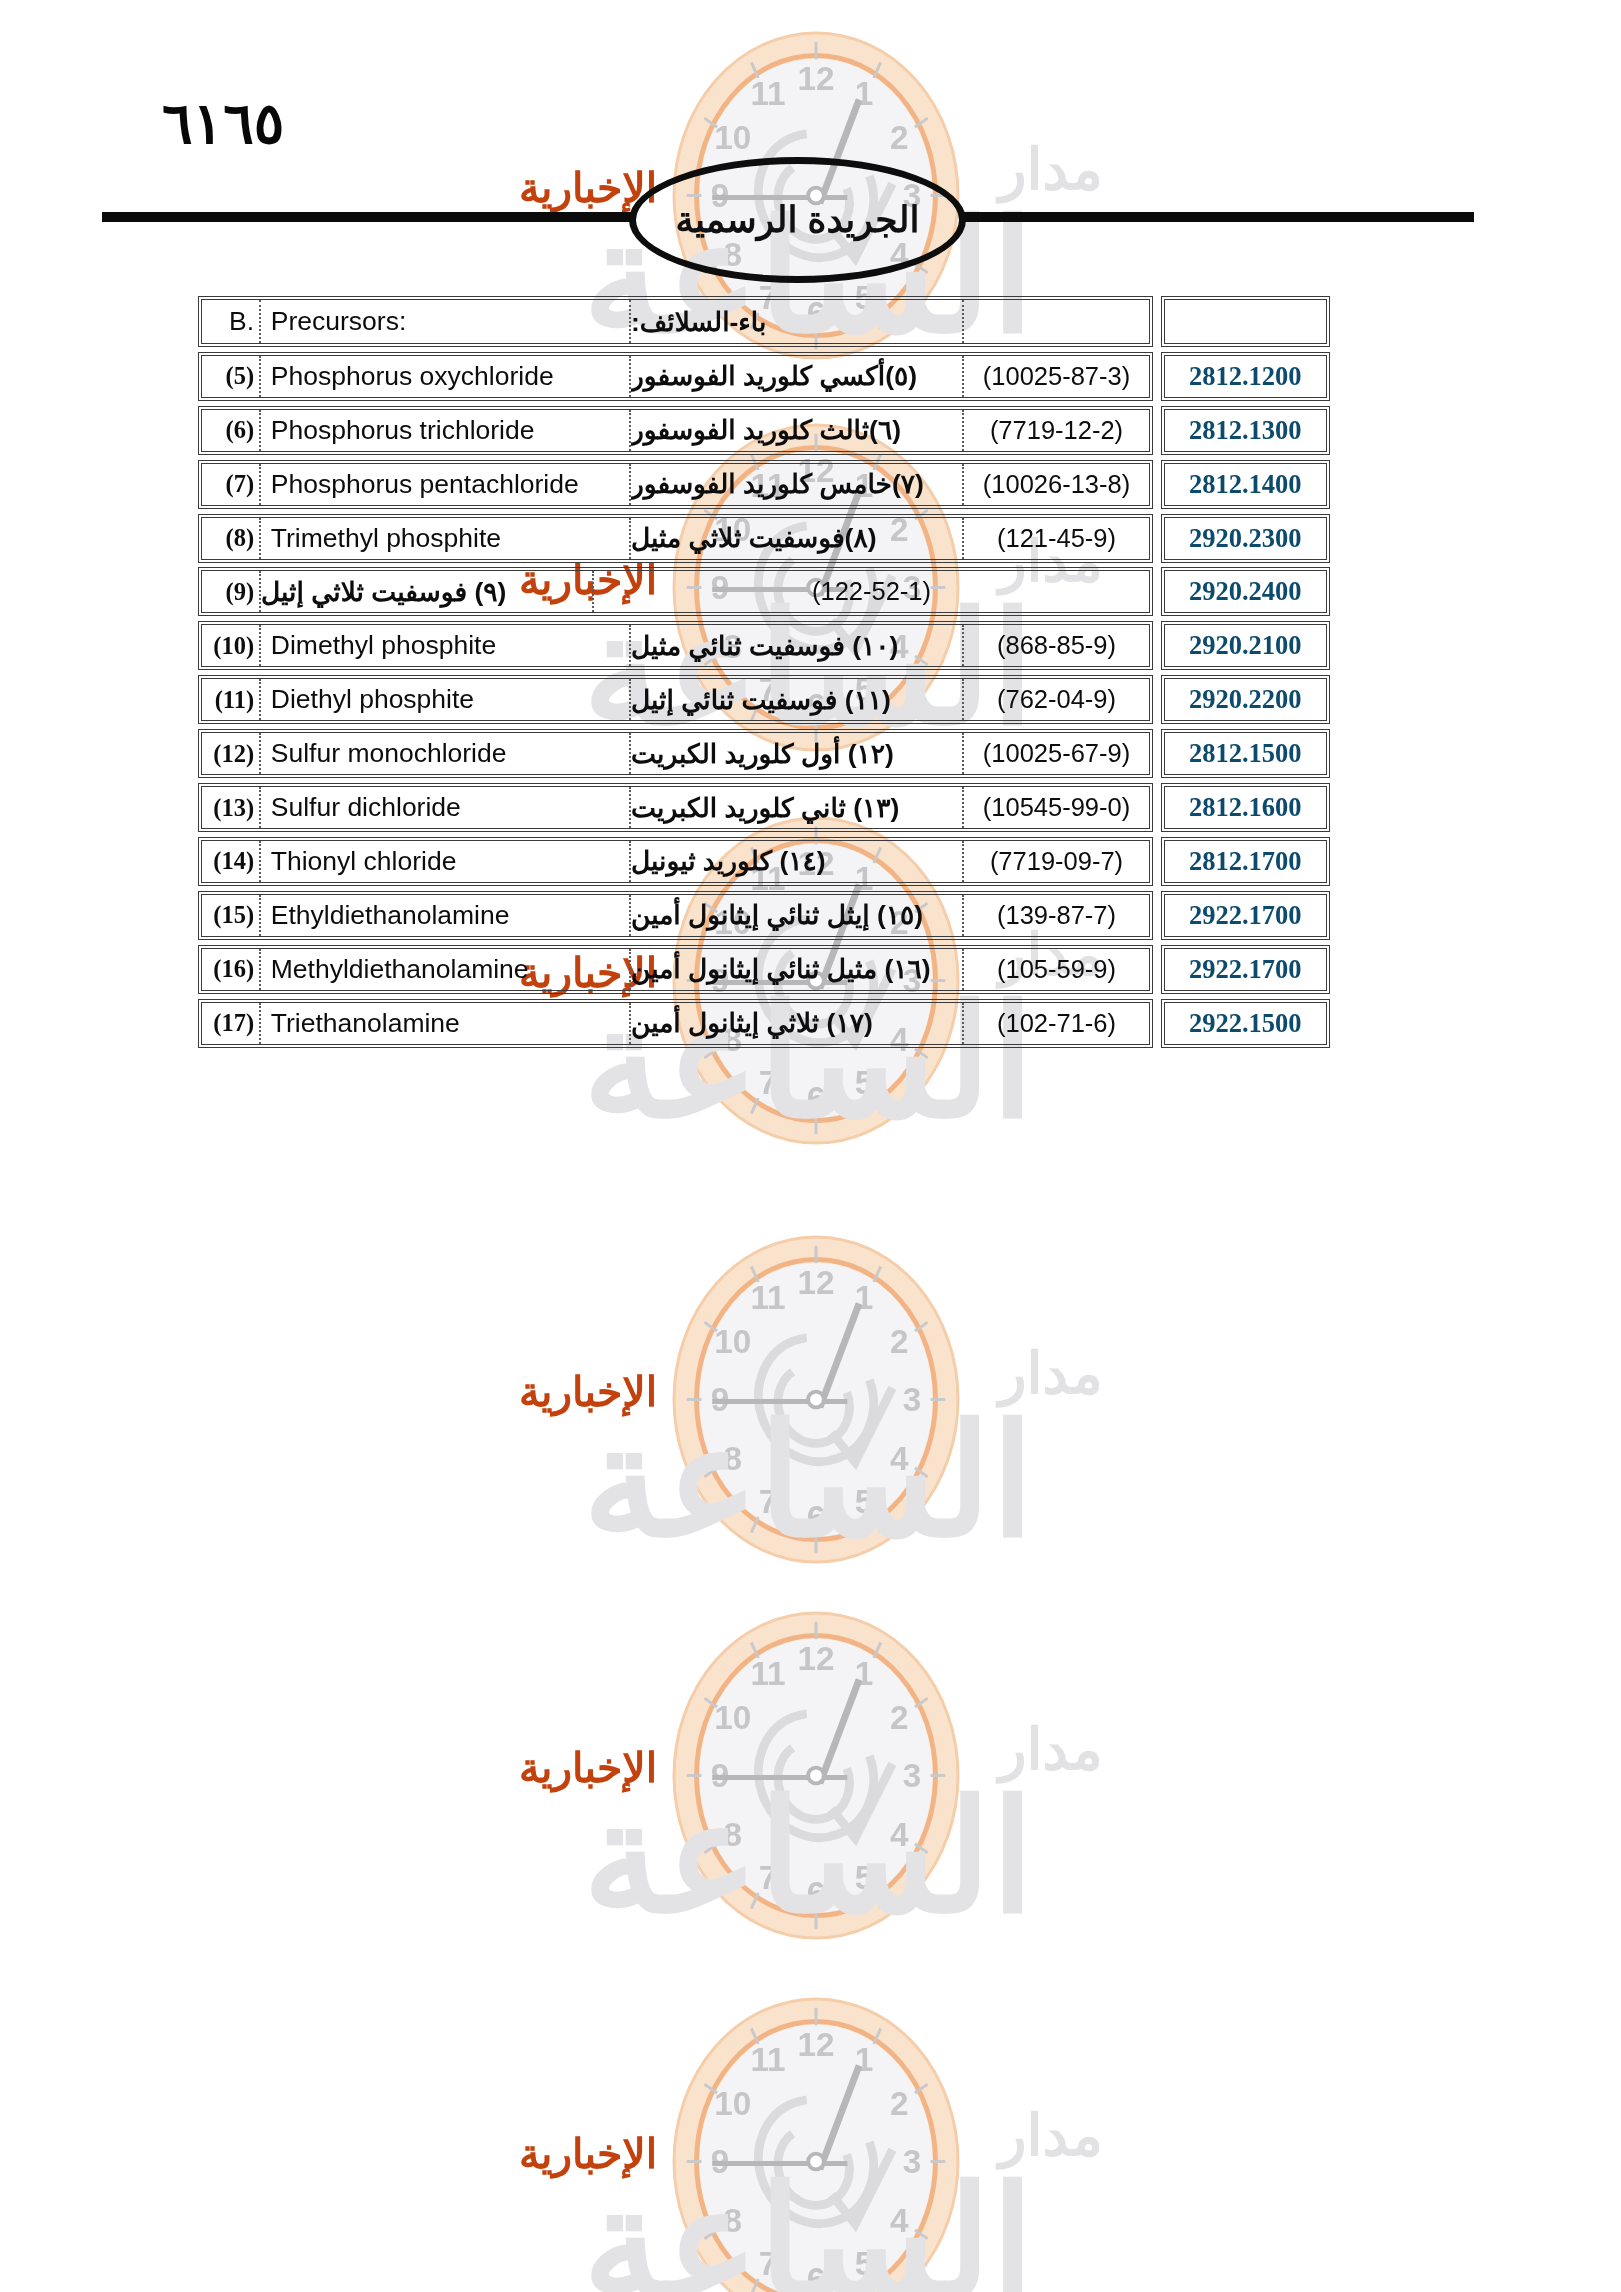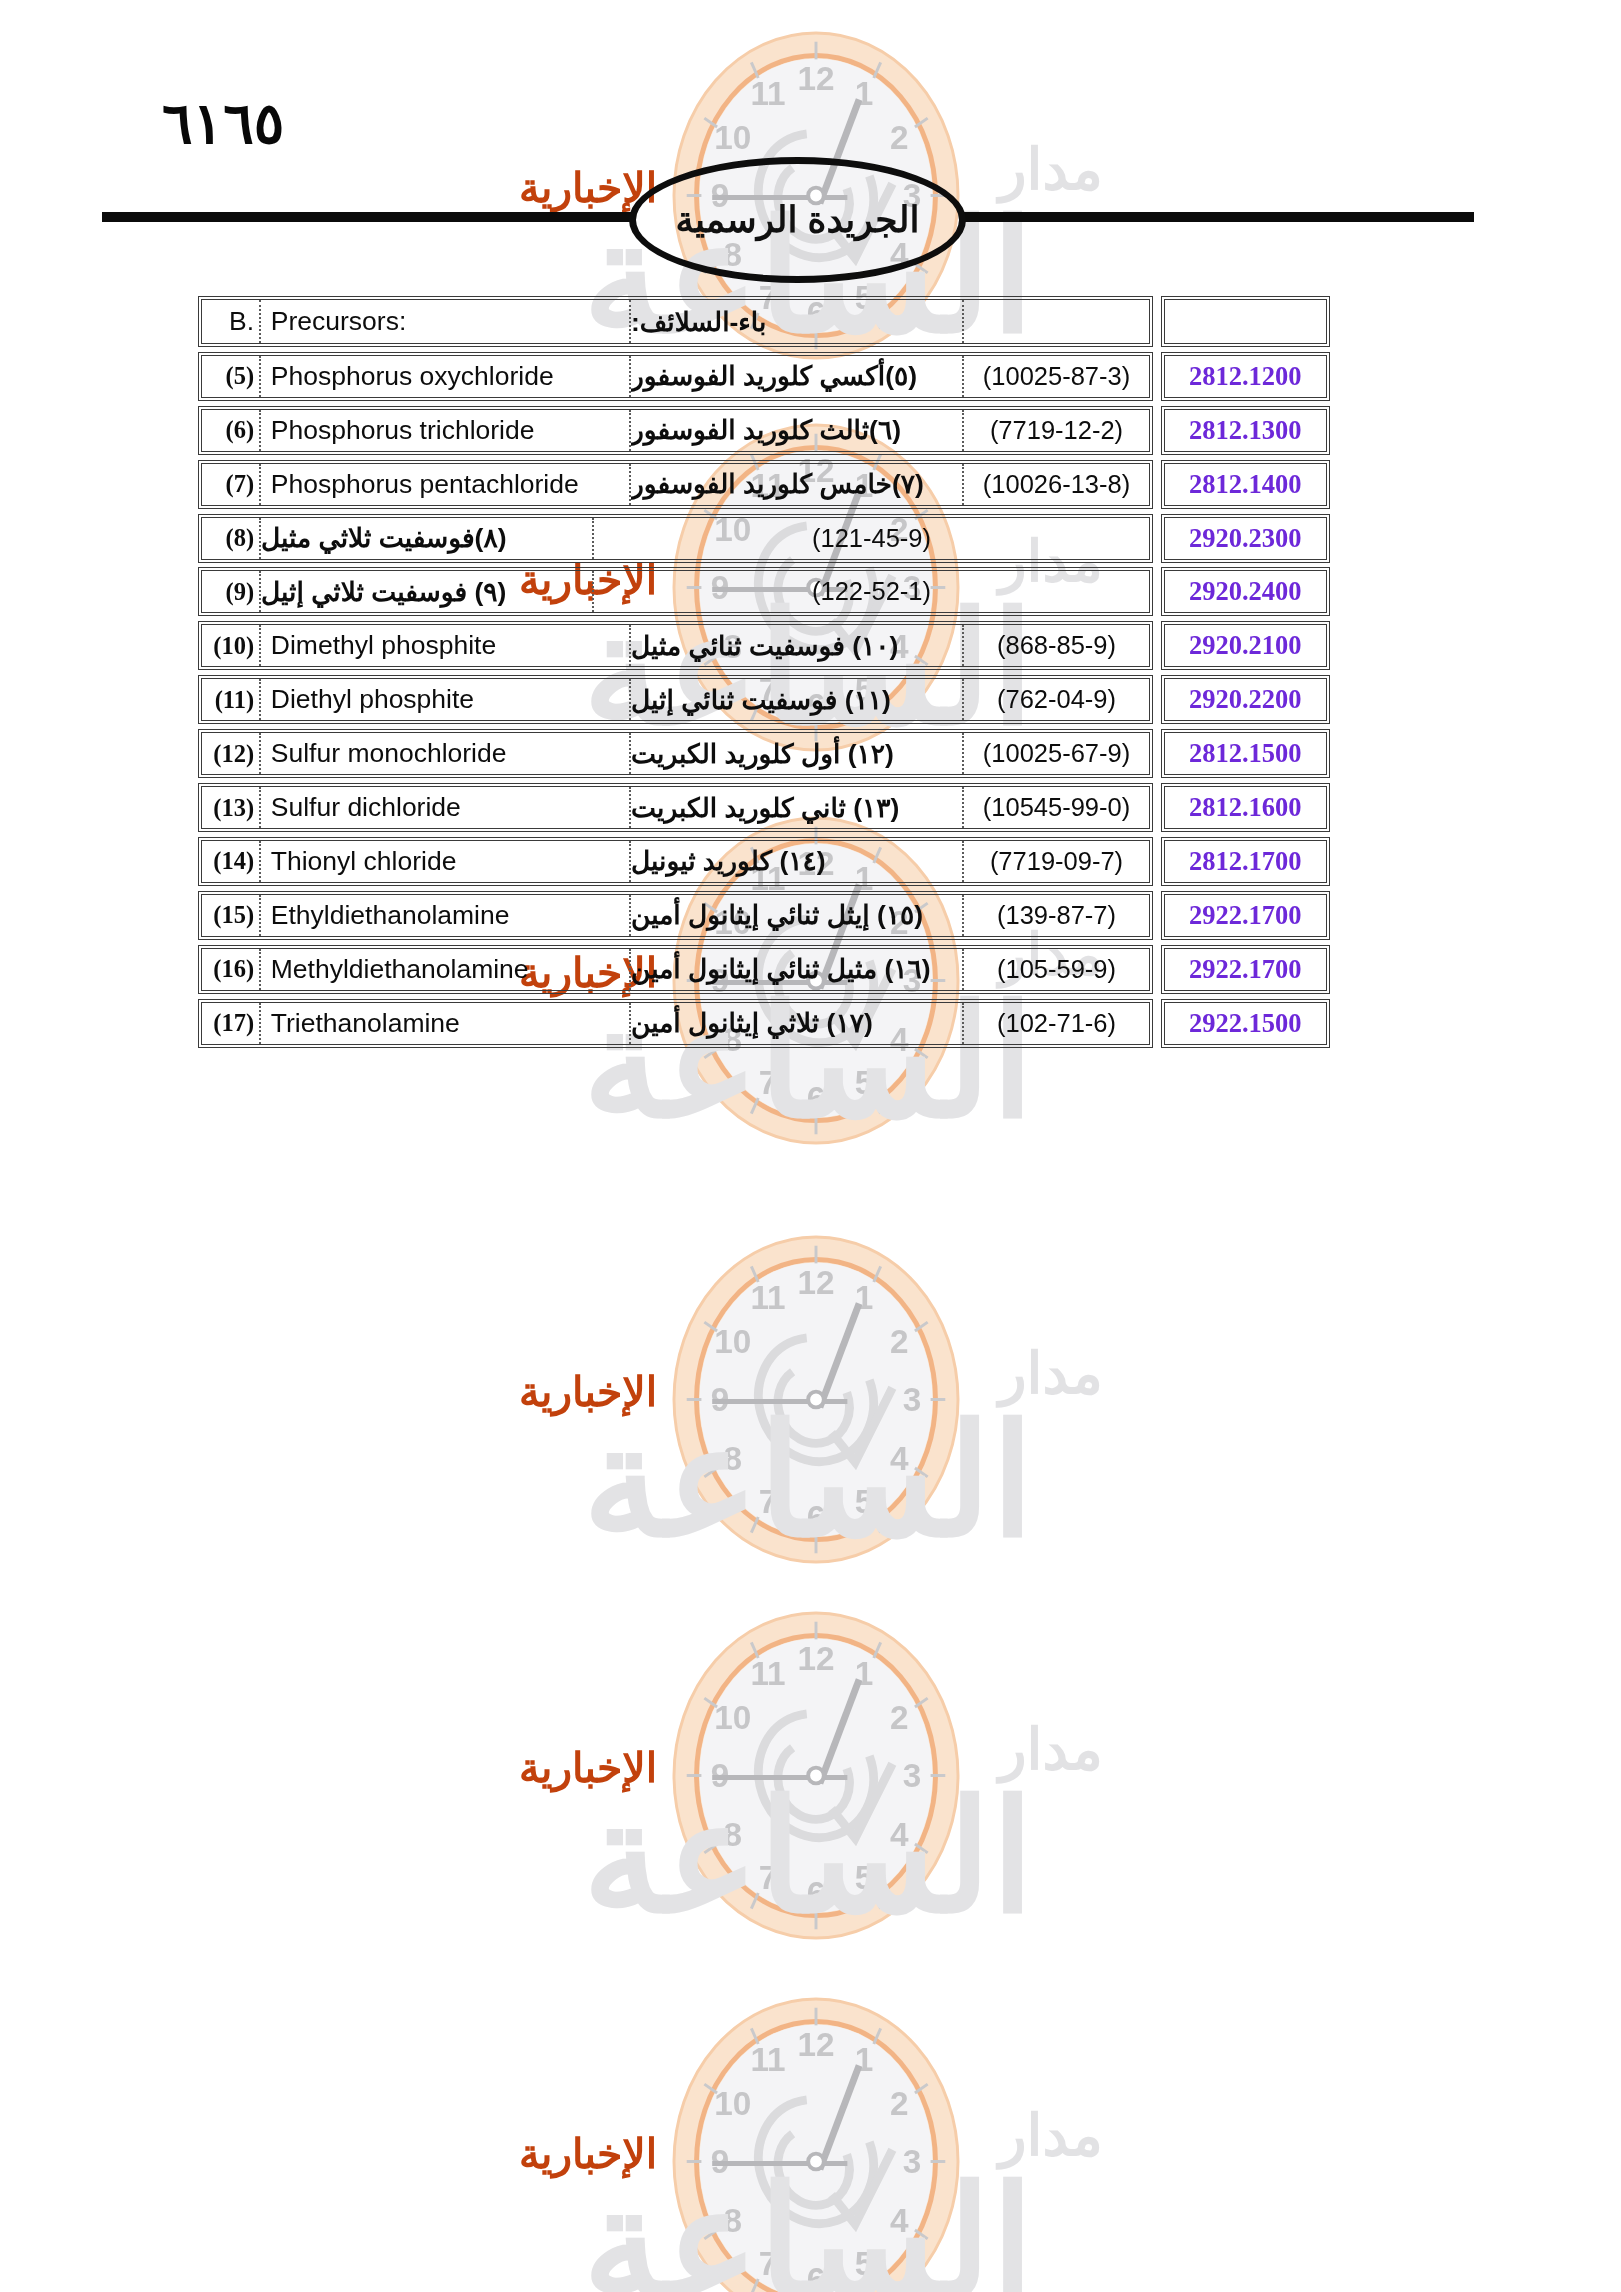--- a/index.html
+++ b/index.html
@@ -43,21 +43,21 @@
   .row-wrap.header-row{height:51px;}
   .main-box{
     box-sizing:border-box;flex:0 0 955px;
     border:4.9px double #3a3a3a;display:flex;align-items:stretch;
     background:transparent;
   }
   .hs-box{
     box-sizing:border-box;flex:0 0 169px;margin-left:7.8px;
     border:4.9px double #3a3a3a;
     display:flex;align-items:center;justify-content:center;
-    font-family:"Liberation Serif",serif;font-weight:bold;font-size:26.5px;color:#6d28d9;
+    font-family:"Liberation Serif",serif;font-weight:bold;font-size:26.5px;color:#0c4a6e;
   }
   .cell{display:flex;align-items:center;box-sizing:border-box;overflow:hidden;}
   .c-idx{width:57px;justify-content:flex-end;padding-right:4.9px;
          font-family:"Liberation Serif",serif;font-weight:bold;font-size:24.5px;}
   .header-row .c-idx{font-family:"Liberation Sans",sans-serif;font-weight:normal;font-size:26.5px;}
   .c-en{width:370px;border-left:2px dotted #5a5a5a;padding-left:9.8px;font-size:26.5px;}
   .c-ar{width:333px;border-left:2px dotted #5a5a5a;justify-content:flex-end;
         padding-right:3.9px;font-size:26.5px;font-weight:bold;direction:rtl;}
   .c-cas{flex:1;border-left:2px dotted #5a5a5a;justify-content:center;font-size:25.5px;}
 </style>
@@ -406,20 +406,21 @@
       <div class="cell c-en">Phosphorus pentachloride</div>
       <div class="cell c-ar" dir="rtl">(٧)خامس كلوريد الفوسفور</div>
       <div class="cell c-cas">(10026-13-8)</div>
     </div>
     <div class="hs-box">2812.1400</div>
   </div>
 
   <div class="row-wrap">
     <div class="main-box">
       <div class="cell c-idx">(8)</div>
+      <div class="cell c-en">Trimethyl phosphite</div>
       <div class="cell c-ar" dir="rtl">(٨)فوسفيت ثلاثي مثيل</div>
       <div class="cell c-cas">(121-45-9)</div>
     </div>
     <div class="hs-box">2920.2300</div>
   </div>
 
   <div class="row-wrap">
     <div class="main-box">
       <div class="cell c-idx">(9)</div>
       <div class="cell c-ar" dir="rtl">(٩) فوسفيت ثلاثي إثيل</div>

